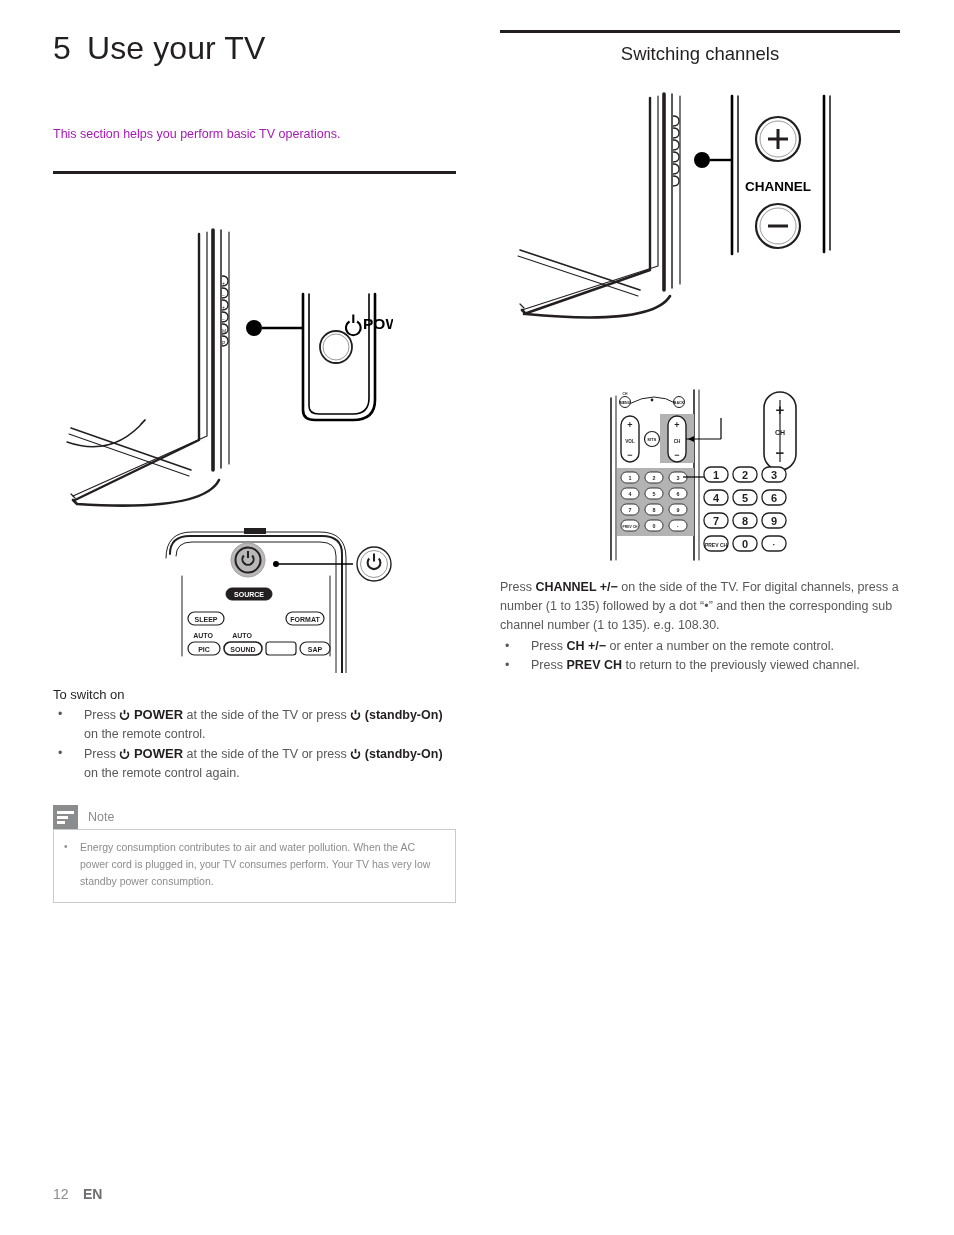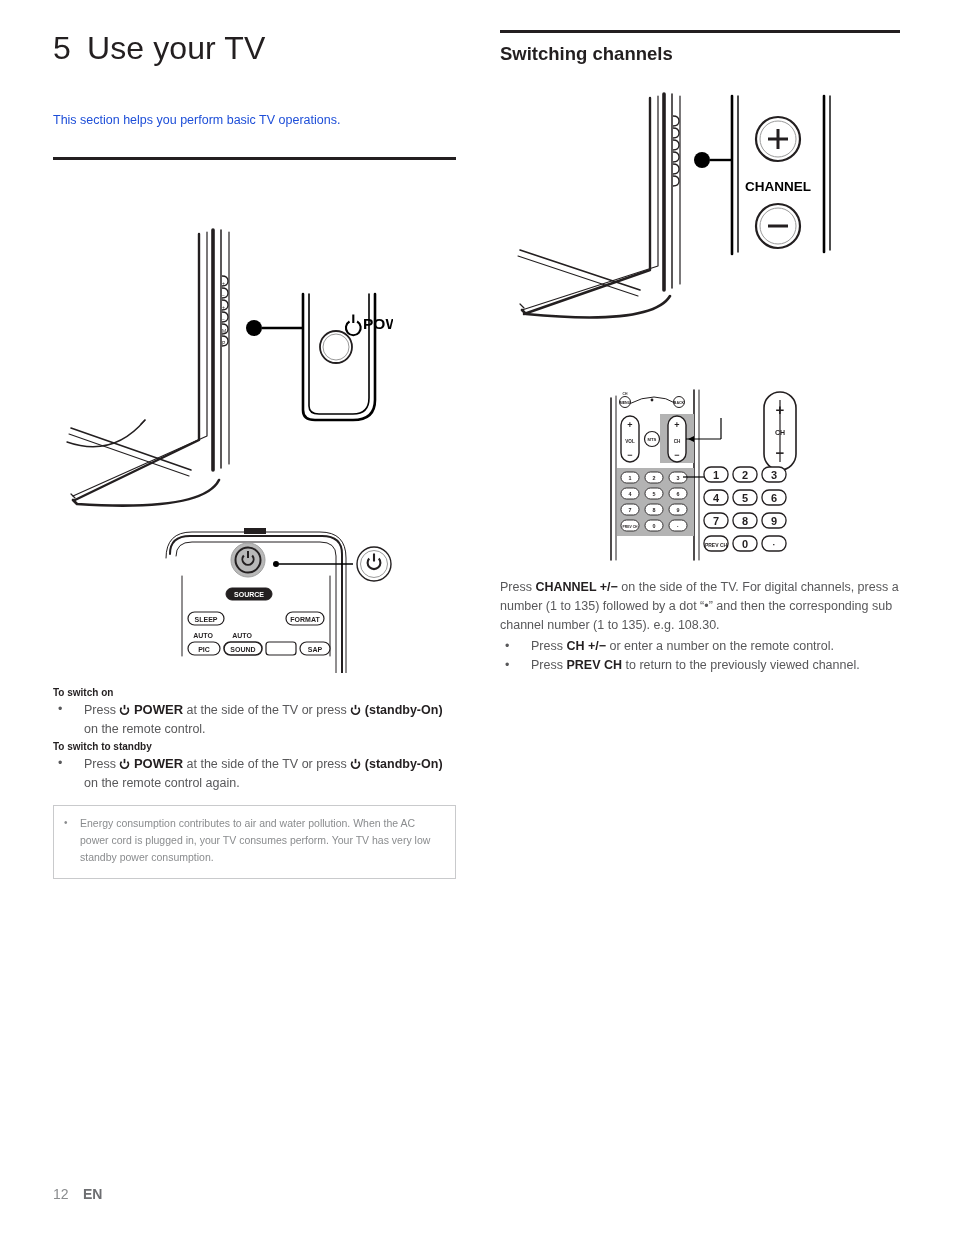--- a/index.html
+++ b/index.html
@@ -17,32 +17,33 @@
 
   
   .chapter{
     display:flex;align-items:baseline;
     font-size:32px;font-weight:400;color:#231f20;
     letter-spacing:0.1px;margin:0 0 0 0;
   }
   .chapter-num{width:34px;flex:none;}
   .chapter-title{}
   .intro{
-    font-size:12.5px;color:#1d4ed8;margin-top:44px;line-height:1.5;
+    font-size:12.5px;color:#a21caf;margin-top:58px;line-height:1.5;
   }
   .rule{
     height:3px;background:#231f20;width:100%;
   }
   .h2{
-    font-size:18.5px;color:#231f20;font-weight:700;line-height:1.32;
+    font-size:18.5px;color:#231f20;font-weight:400;line-height:1.32;
     margin-top:9px;
+    text-align:center;
   }
   .body-t{font-size:12.5px;color:#58585a;line-height:1.52;}
   .b-bold{font-weight:bold;color:#231f20;text-align:center;}
-  .sub-head{font-size:10px;font-weight:bold;color:#231f20;line-height:1.5;}
+  .sub-head{font-size:13px;font-weight:normal;color:#231f20;line-height:1.5;}
   .bullet-row{display:flex;font-size:12.5px;color:#58585a;line-height:1.52;}
   .bullet-dot{width:26px;flex:none;text-align:left;padding-left:5px;}
   .bullet-txt{flex:1;}
   .pw{font-size:13px;font-weight:bold;color:#231f20;}
 
   
   .pwr-glyph{display:inline-block;position:relative;width:11px;height:12px;vertical-align:-2px;}
   .pwr-glyph svg{position:absolute;left:0;top:0;}
 
   
@@ -229,21 +230,20 @@
               <g stroke="#231f20" fill="none" stroke-width="1.7">
                 <path d="M2.6 3.6 a3.9 3.9 0 1 0 5.8 0"></path>
                 <line x1="5.5" y1="0.9" x2="5.5" y2="5.2"></line>
               </g>
             </svg>
         </span>
         <span class="b-bold">(standby-On)</span>
         <span>on the remote control.</span>
       </div>
     </div>
-    <div class="sub-head">To switch to standby</div>
     <div class="bullet-row">
       <div class="bullet-dot">•</div>
       <div class="bullet-txt">
         <span>Press</span>
         <span class="pwr-glyph">
           <svg width="11" height="12" viewBox="0 0 11 12">
               <g stroke="#231f20" fill="none" stroke-width="1.7">
                 <path d="M2.6 3.6 a3.9 3.9 0 1 0 5.8 0"></path>
                 <line x1="5.5" y1="0.9" x2="5.5" y2="5.2"></line>
               </g>
@@ -259,20 +259,28 @@
               </g>
             </svg>
         </span>
         <span class="b-bold">(standby-On)</span>
         <span>on the remote control again.</span>
       </div>
     </div>
   </div>
 
   <div class="note">
+    <div class="note-head">
+      <div class="note-icon">
+          <i></i>
+          <i></i>
+          <i></i>
+        </div>
+      <div class="note-label">Note</div>
+    </div>
     <div class="note-body">
       <div class="bd">•</div>
       <div class="bt">Energy consumption contributes to air and water pollution. When the AC power cord is plugged in, your TV consumes perform. Your TV has very low standby power consumption.</div>
     </div>
   </div>
 
   <div class="col-right">
     <div class="rule"></div>
     <div class="h2">Switching channels</div>
   </div>

